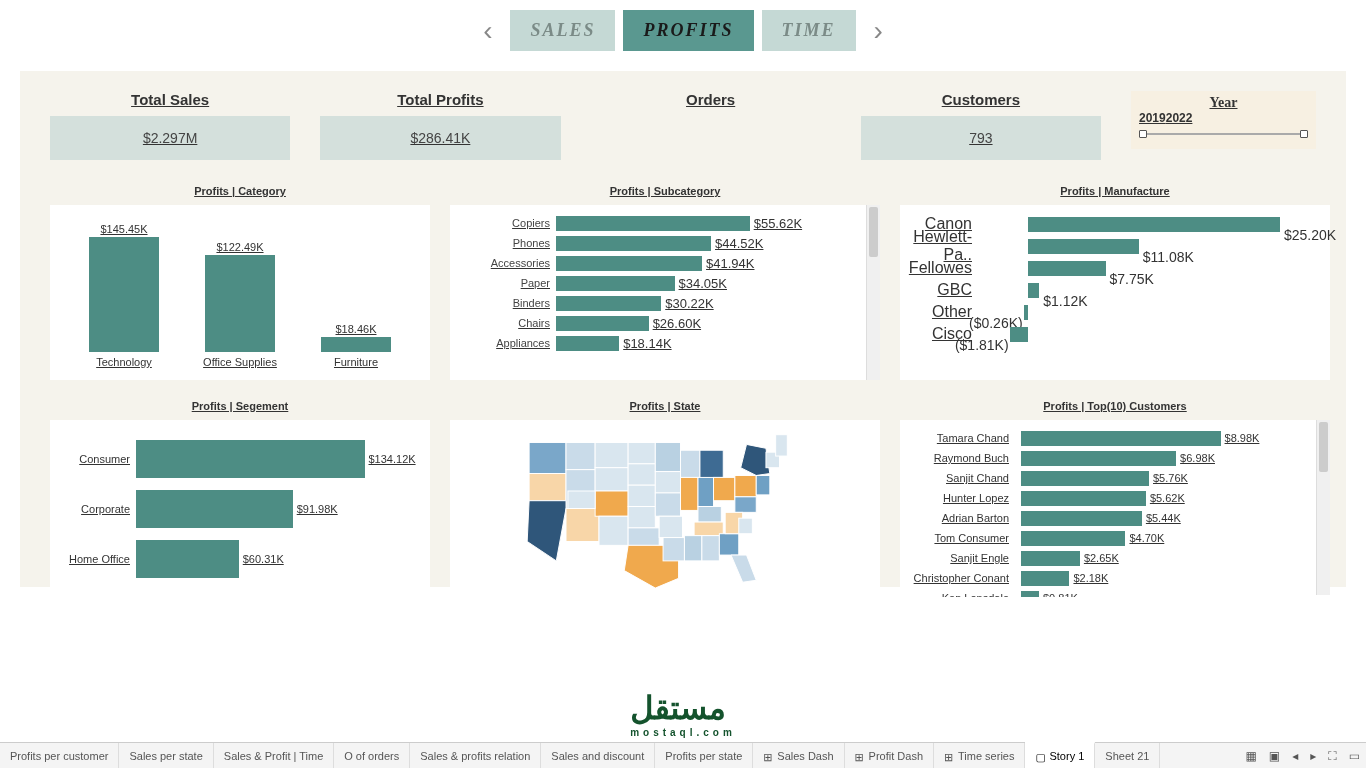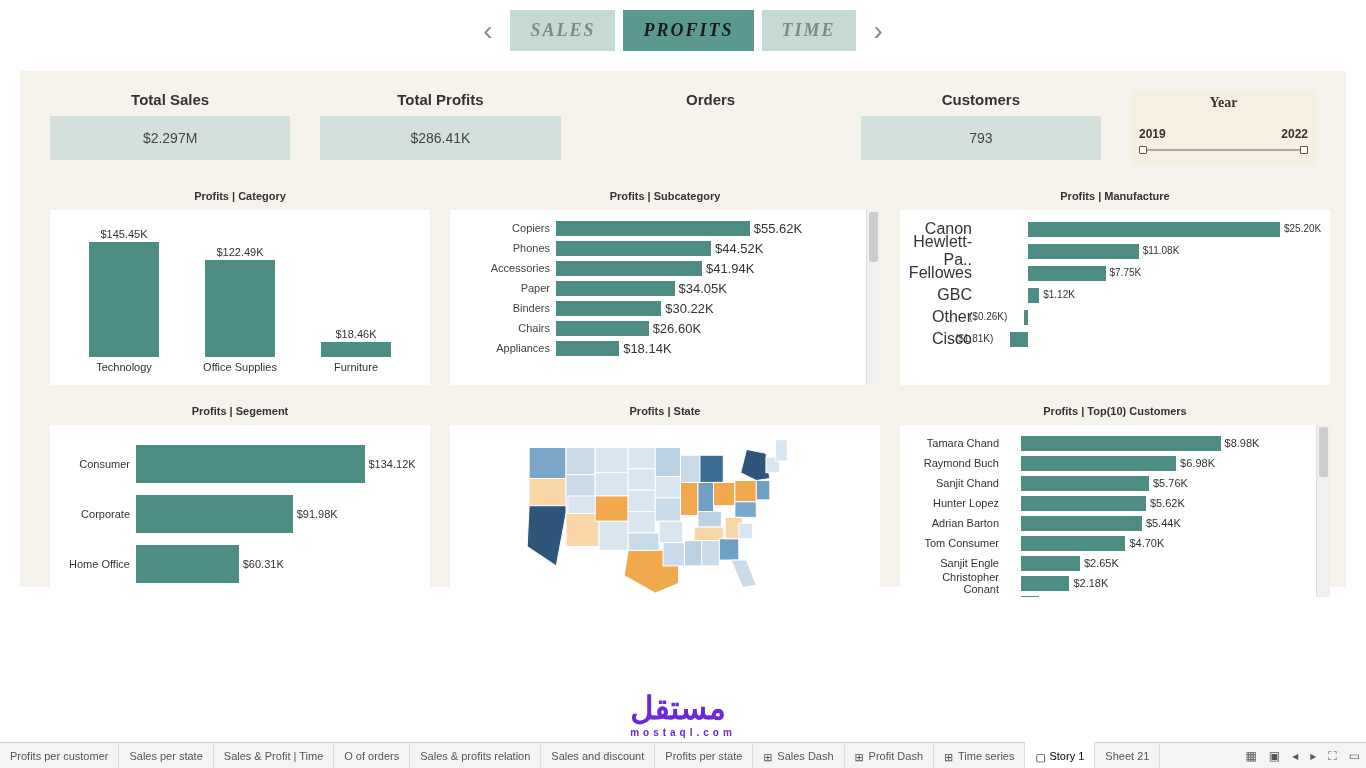--- a/index.html
+++ b/index.html
@@ -3,29 +3,29 @@
 <meta charset="utf-8">
 <style>
 * { box-sizing: border-box; margin: 0; padding: 0; font-family: Arial, sans-serif; }
 body { background: #fff; font-size: 12px; color: #333; }
 
 .story-nav { display: flex; justify-content: center; align-items: center; padding: 10px 0 20px; gap: 8px; }
 .story-nav .chev { font-size: 28px; color: #888; cursor: pointer; padding: 0 10px; user-select: none; }
 .story-tab { padding: 10px 20px; font-family: Georgia, serif; font-style: italic; font-weight: bold; font-size: 18px; letter-spacing: 2px; background: #c5d9d5; color: #7b8b87; cursor: pointer; }
 .story-tab.active { background: #5a9890; color: #1a1a1a; }
 
-.dash { background: #f5f3ec; margin: 0 20px 10px; padding: 20px 30px; height: 516px; }
+.dash { background: #f5f3ec; margin: 0 20px 10px; padding: 20px 30px; height: 516px; text-decoration: underline; }
 
 .kpis { display: flex; gap: 30px; margin-bottom: 25px; align-items: flex-start; }
 .kpi { flex: 1; text-align: center; }
 .kpi-title { font-weight: bold; font-size: 15px; margin-bottom: 8px; }
 .kpi-box { background: #d4e0dc; padding: 14px; font-size: 14px; color: #444; }
 .year-box { flex: 0 0 185px; background: #f7f0e2; padding: 4px 8px 8px; font-size: 12px; position: relative; }
 .year-box .yt { text-align: center; font-weight: bold; font-family: Georgia, serif; font-size: 14px; }
-.year-row { display: flex; justify-content: space-between; font-weight: bold; font-family: Georgia, serif; margin-top: 16px; }
+.year-row { display: flex; justify-content: flex-start; font-weight: bold; font-family: Georgia, serif; margin-top: 0; }
 .slider { position: relative; height: 14px; margin-top: 2px; }
 .slider-line { position: absolute; top: 6px; left: 6px; right: 6px; height: 2px; background: #aaa; }
 .slider-h { position: absolute; top: 3px; width: 8px; height: 8px; border: 1px solid #555; background: #fff; border-radius: 1px; }
 
 .grid { display: grid; grid-template-columns: 380px 430px 430px; gap: 20px; }
 .panel { }
 .panel-title { text-align: center; font-weight: bold; font-size: 11px; margin-bottom: 8px; }
 .panel-body { background: #fff; padding: 8px 6px; position: relative; height: 175px; }
 
 .vbars { display: flex; justify-content: space-around; align-items: flex-end; height: 155px; padding: 0 10px; }
@@ -37,47 +37,47 @@
 .hbars { height: 160px; overflow-y: auto; overflow-x: hidden; padding-right: 4px; }
 .hb { display: flex; align-items: center; height: 20px; }
 .hb-name { width: 100px; text-align: right; padding-right: 6px; font-size: 11px; color: #444; }
 .hb-track { flex: 1; display: flex; align-items: center; position: relative; }
 .hb-bar { background: #4d8d84; height: 15px; }
 .hb-val { font-size: 13px; margin-left: 4px; }
 .mfr-row { display: flex; align-items: center; height: 22px; }
 .mfr-name { width: 72px; text-align: right; padding-right: 6px; font-size: 16px; }
 .mfr-track { flex: 1; position: relative; height: 15px; }
 .mfr-bar { position: absolute; height: 15px; background: #4d8d84; }
-.mfr-val { position: absolute; font-size: 10px; top: 1px; }
+.mfr-val { position: absolute; font-size: 14px; top: 10px; }
 
 .seg-row { display: flex; align-items: center; height: 50px; }
 .seg-name { width: 80px; text-align: right; padding-right: 6px; font-size: 11px; }
 .seg-bar { background: #4d8d84; height: 38px; }
 .seg-val { font-size: 11px; margin-left: 4px; }
 
 .cust-body { height: 175px; overflow-y: auto; }
 .cust-row { display: flex; align-items: center; height: 20px; }
-.cust-name { width: 115px; text-align: right; padding-right: 22px; font-size: 11px; }
+.cust-name { width: 115px; text-align: right; padding-right: 12px; font-size: 11px; }
 .cust-bar { background: #4d8d84; height: 15px; }
 .cust-val { font-size: 11px; margin-left: 4px; }
 
 .map-body { background: #fff; height: 175px; display: flex; justify-content: center; align-items: center; }
 .map-body svg { width: 320px; height: 165px; }
 
 .tabs-bar { position: fixed; bottom: 0; left: 0; right: 0; height: 26px; background: #f4f4f4; border-top: 1px solid #ccc; display: flex; align-items: stretch; font-size: 11px; }
 .sheet-tab { padding: 0 10px; border-right: 1px solid #ddd; display: flex; align-items: center; gap: 4px; cursor: pointer; color: #555; white-space: nowrap; }
 .sheet-tab.active { background: #fff; border-top: 2px solid #fff; color: #000; margin-top:-1px; }
 .tab-ico { width: 10px; height: 10px; display: inline-block; }
 .spacer { flex: 1; }
 .ctrl { padding: 0 6px; display: flex; align-items: center; cursor: pointer; color: #555; font-size: 12px; }
 
 .scrollbar-fake { position: absolute; right: 0; top: 0; bottom: 0; width: 14px; background: #f0f0f0; border-left: 1px solid #ddd; }
 .scrollbar-fake .thumb { position: absolute; left: 2px; right: 2px; top: 2px; height: 50px; background: #ccc; border-radius: 2px; }
 
-.watermark { position: absolute; left: 50%; transform: translateX(-50%); bottom: 30px; color: #6d28d9; font-size: 32px; font-weight: bold; pointer-events: none; font-family: sans-serif; letter-spacing: 2px; }
+.watermark { position: absolute; left: 50%; transform: translateX(-50%); bottom: 30px; color: #14532d; font-size: 32px; font-weight: bold; pointer-events: none; font-family: sans-serif; letter-spacing: 2px; }
 .watermark small { display: block; font-size: 10px; letter-spacing: 4px; }
 </style>
 </head>
 <body>
 
 <div class="story-nav">
   <span class="chev">‹</span>
   <div class="story-tab">SALES</div>
   <div class="story-tab active">PROFITS</div>
   <div class="story-tab">TIME</div>

